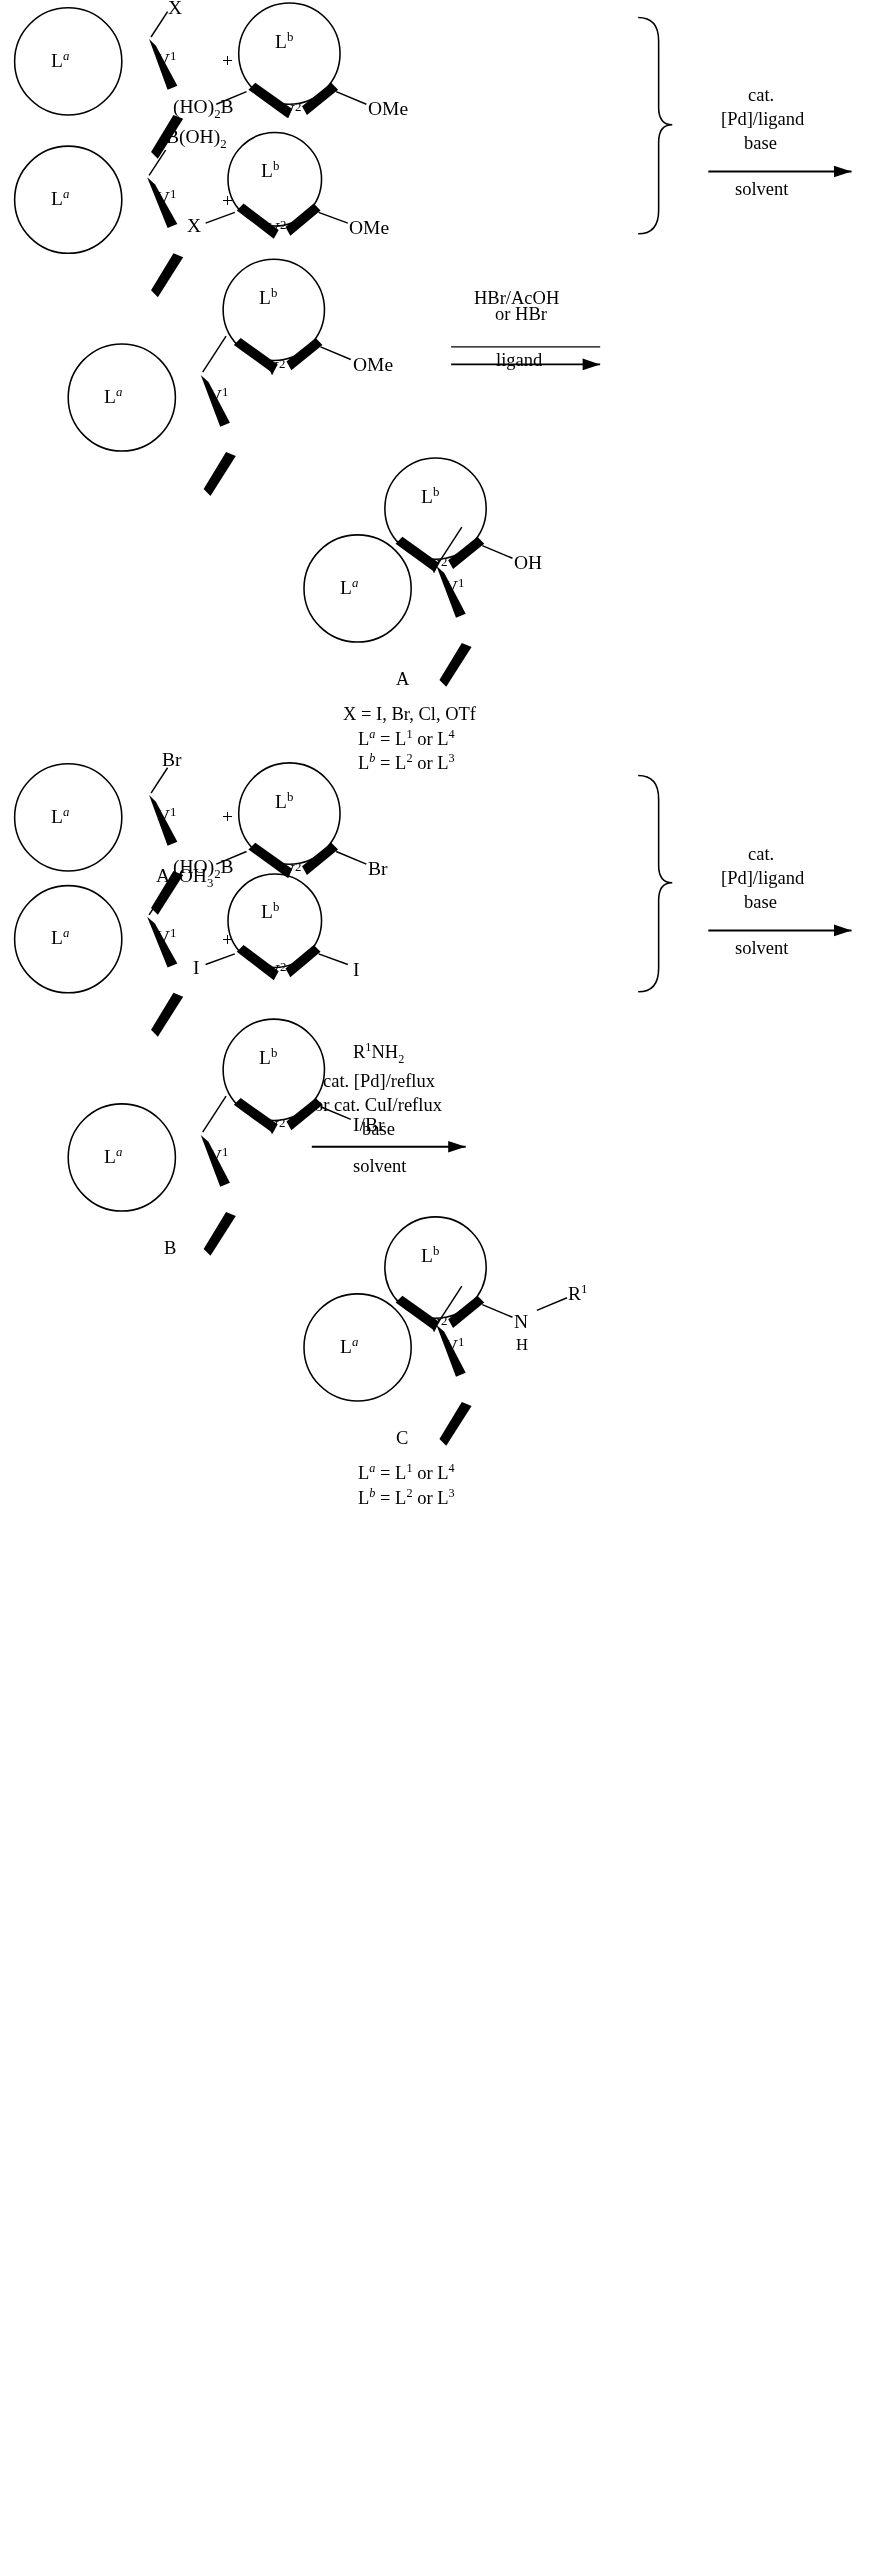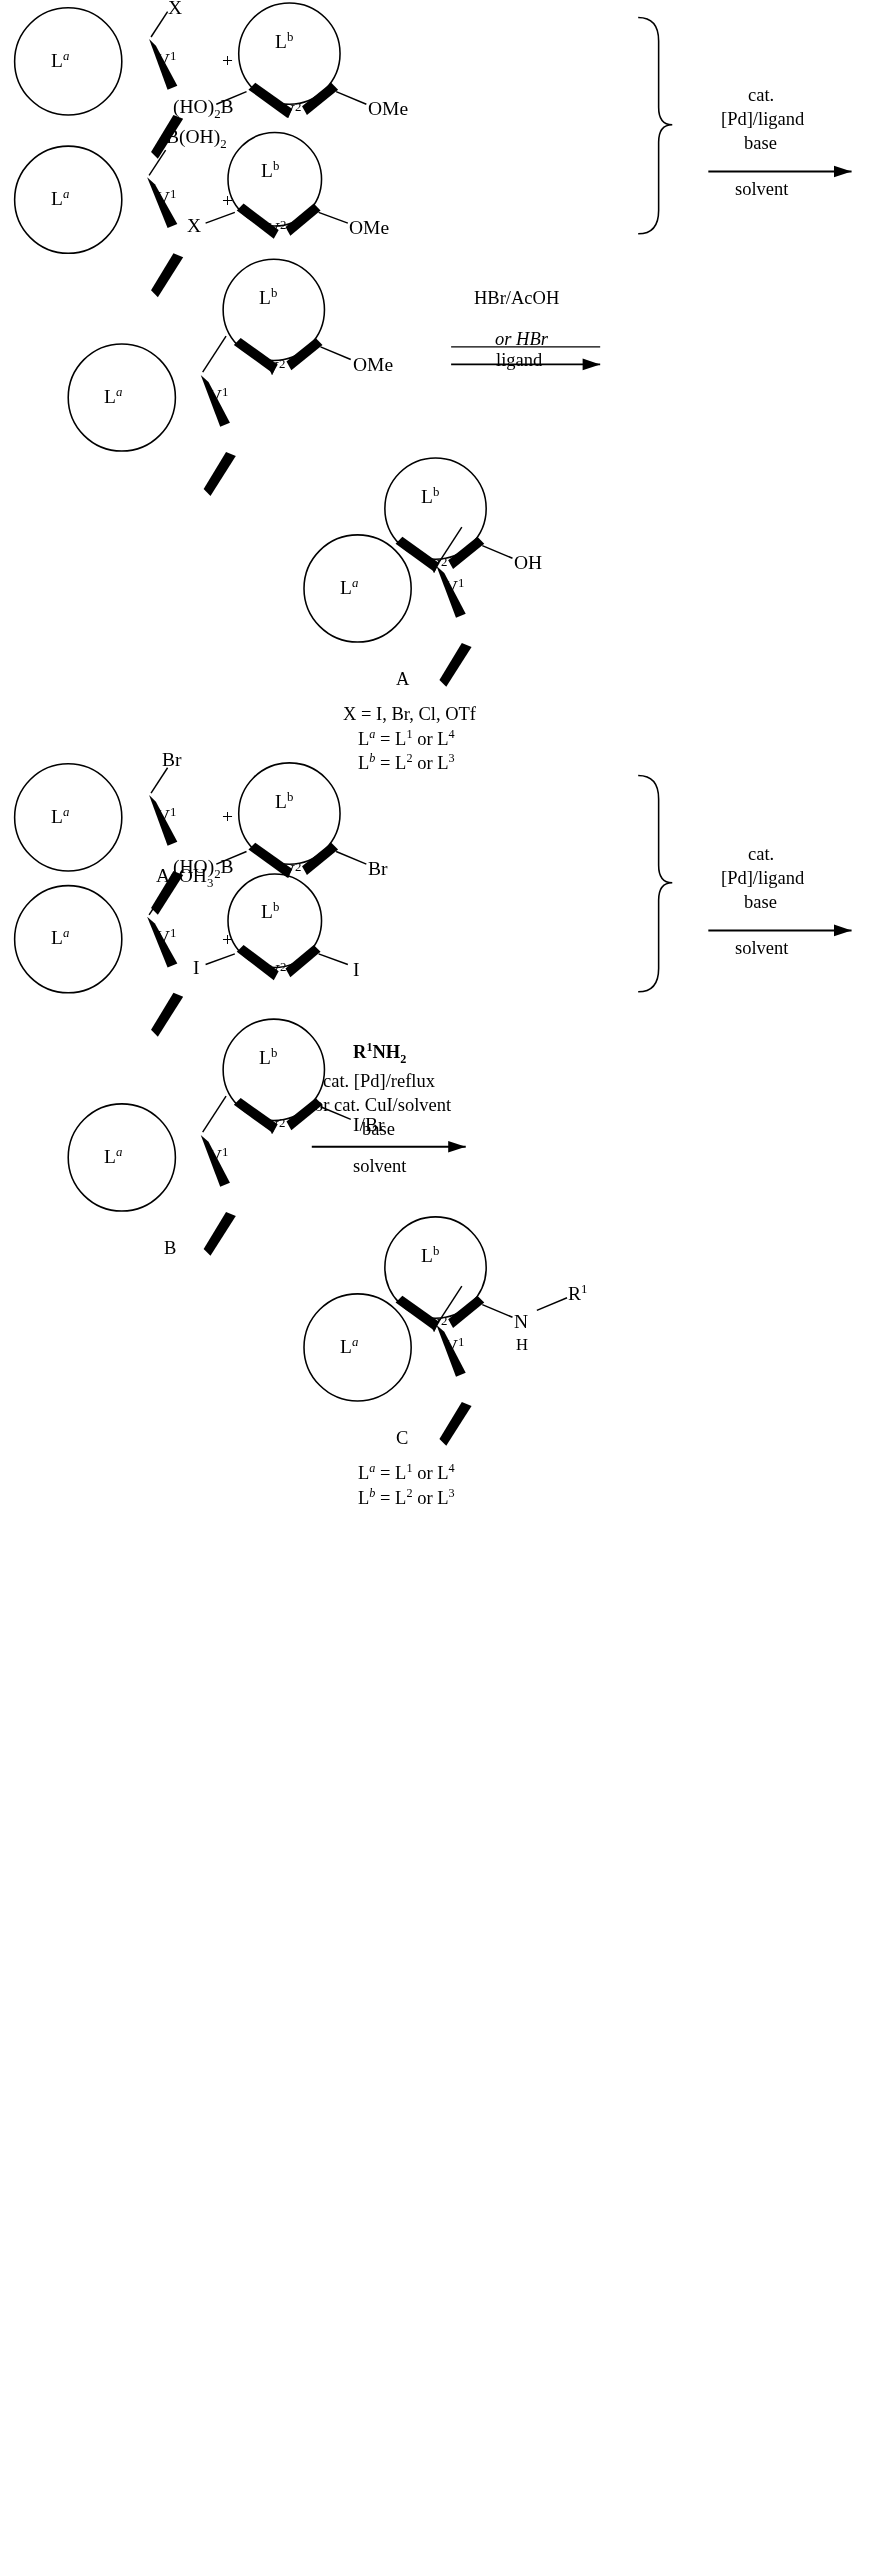--- a/index.html
+++ b/index.html
@@ -215,21 +215,21 @@
   <div class="lbl f20" style="left:265px;top:359px;">
     <span>V</span><sup>2</sup>
   </div>
   <div class="lbl f20" style="left:353px;top:355px;">
     <span>OMe</span>
   </div>
 
   <div class="lbl f19" style="left:474px;top:289px;">
     <span>HBr/AcOH</span>
   </div>
-  <div class="lbl f19" style="left:495px;top:330px;font-style:italic;">
+  <div class="lbl f19" style="left:495px;top:305px;">
     <span>or HBr</span>
   </div>
   <div class="lbl f19" style="left:496px;top:351px;">
     <span>ligand</span>
   </div>
 
   <div class="lbl f20" style="left:340px;top:578px;">
     <span>L</span><sup class="ital">a</sup>
   </div>
   <div class="lbl f20" style="left:444px;top:578px;">
@@ -333,28 +333,28 @@
   <div class="lbl f20" style="left:265px;top:1118px;">
     <span>V</span><sup>2</sup>
   </div>
   <div class="lbl f20" style="left:353px;top:1115px;text-align:center;">
     <span>I/Br</span>
   </div>
   <div class="lbl f19" style="left:164px;top:1239px;">
     <span>B</span>
   </div>
 
-  <div class="lbl f19" style="left:353px;top:1043px;font-weight:bold;">
+  <div class="lbl f19" style="left:353px;top:1043px;">
     <span>R</span><sup>1</sup><span>NH</span><sub>2</sub>
   </div>
   <div class="lbl f19" style="left:323px;top:1072px;">
     <span>cat. [Pd]/reflux</span>
   </div>
   <div class="lbl f19" style="left:314px;top:1096px;">
-    <span>or cat. CuI/solvent</span>
+    <span>or cat. CuI/reflux</span>
   </div>
   <div class="lbl f19" style="left:362px;top:1120px;">
     <span>base</span>
   </div>
   <div class="lbl f19" style="left:353px;top:1157px;">
     <span>solvent</span>
   </div>
 
   <div class="lbl f20" style="left:340px;top:1337px;">
     <span>L</span><sup class="ital">a</sup>

